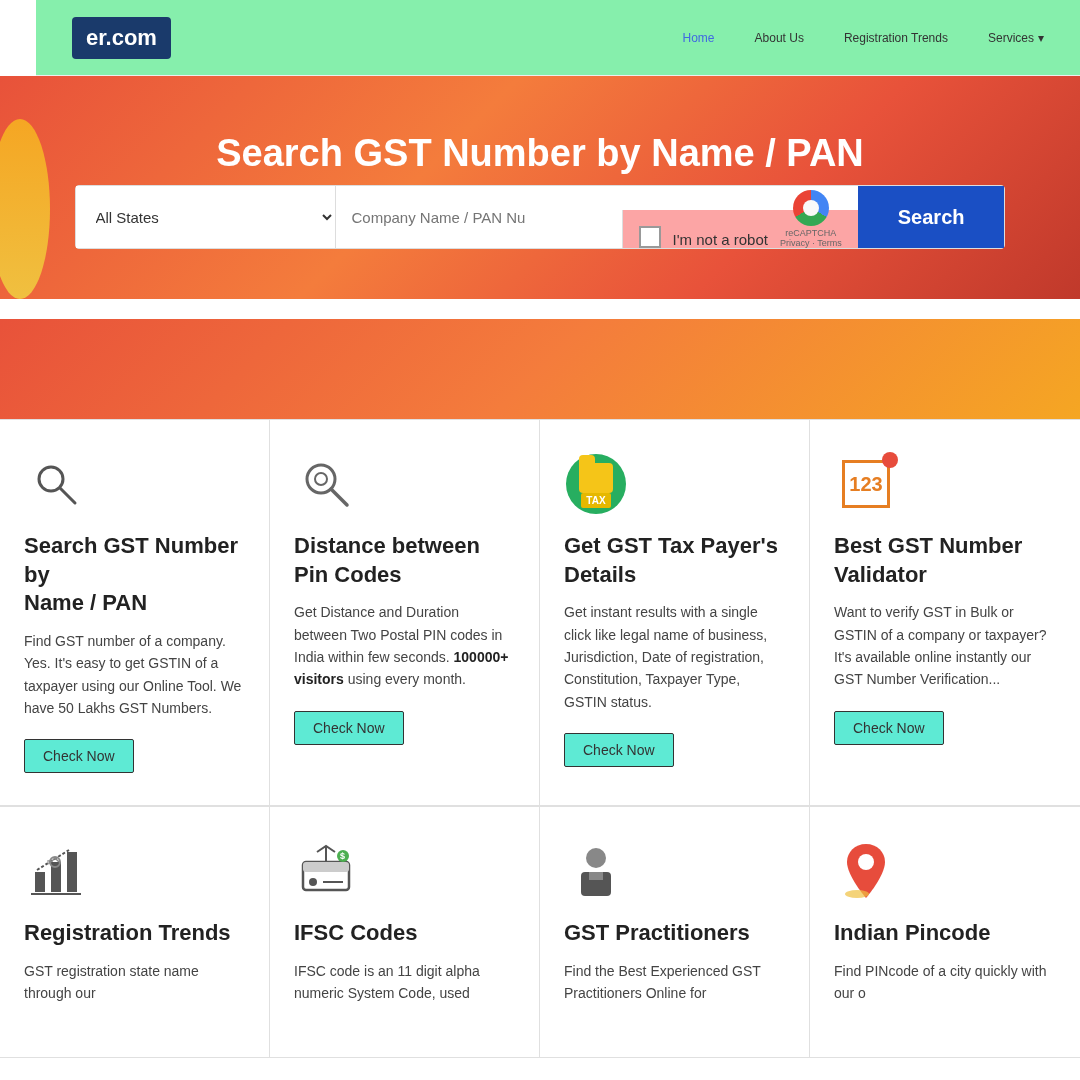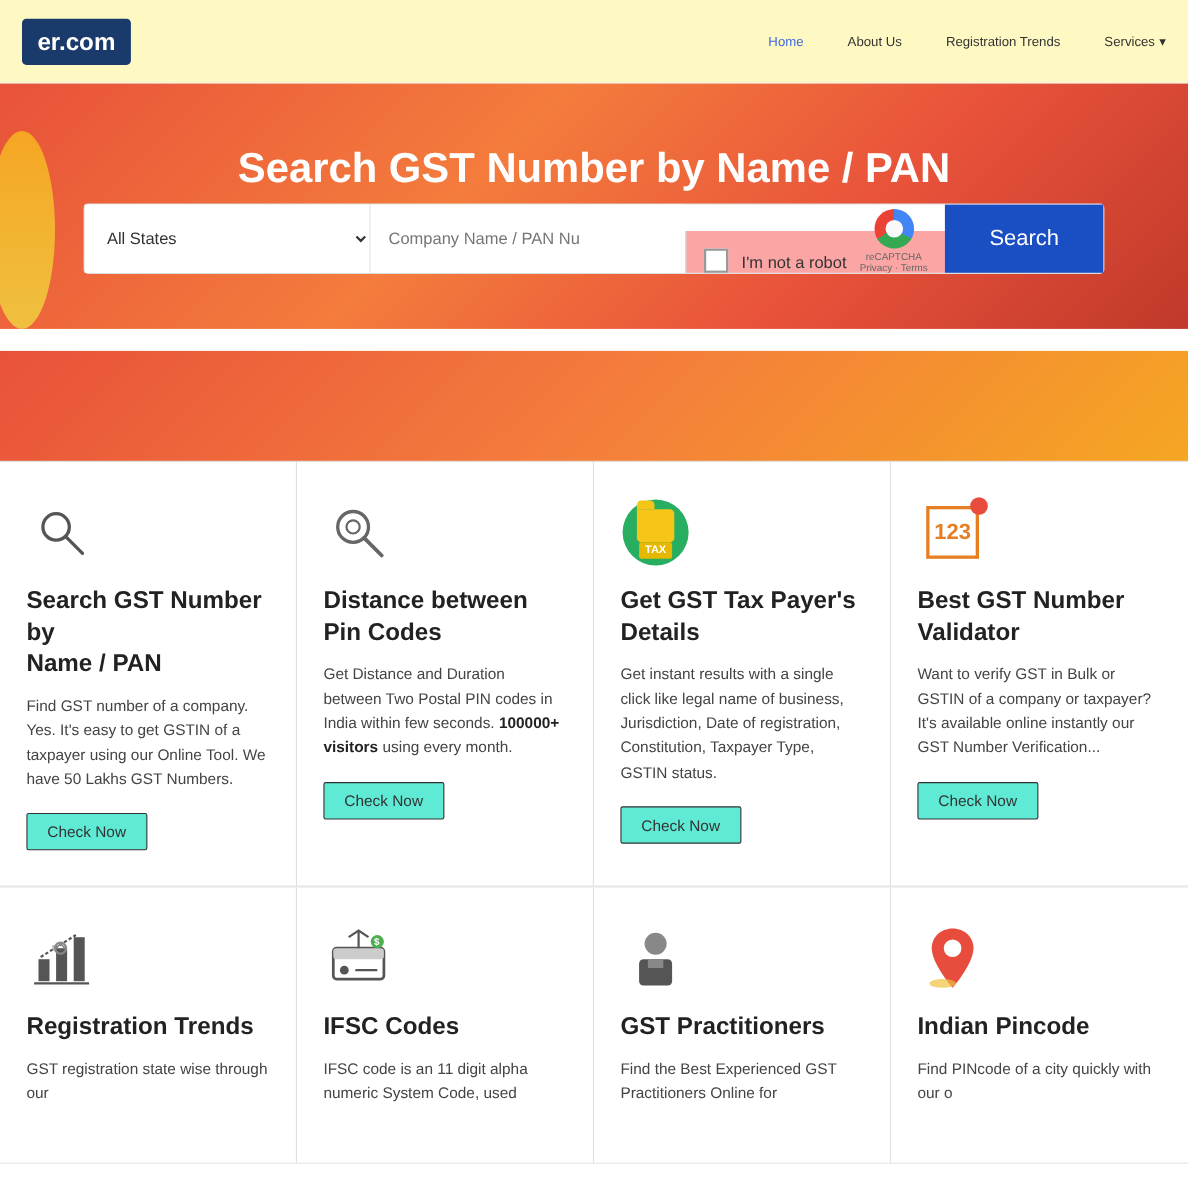--- a/index.html
+++ b/index.html
@@ -2,24 +2,25 @@
 <html><head>
   <meta charset="utf-8">
   <style>
     * { box-sizing: border-box; margin: 0; padding: 0; }
     body { font-family: Arial, sans-serif; background: #fff; width: 1080px; overflow-x: hidden; }
 
     
     .navbar {
       display: flex;
       align-items: center;
-      background: #fef9c3;
-      padding: 0 20px;
+      background: #86efac;
+      padding: 0 36px;
       height: 76px;
       border-bottom: 1px solid #eee;
+      margin-left: 36px;
     }
     .navbar-logo {
       background: #1a3a6b;
       color: #fff;
       font-weight: bold;
       font-size: 22px;
       padding: 8px 14px;
       border-radius: 4px;
       margin-right: auto;
     }
@@ -157,21 +158,21 @@
       height: 16px;
       background: #f9f9f9;
       border-radius: 50%;
     }
     .search-btn {
       background: #1a4fc4;
       color: #fff;
       border: none;
       padding: 0 40px;
       font-size: 20px;
-      font-weight: normal;
+      font-weight: bold;
       cursor: pointer;
       white-space: nowrap;
     }
 
     
     .orange-band {
       background: linear-gradient(135deg, #e8523a 0%, #f47c3c 50%, #f5a623 100%);
       height: 100px;
       margin-top: 20px;
     }
@@ -328,21 +329,21 @@
         <rect x="24" y="20" width="10" height="30" fill="#555"></rect>
         <rect x="40" y="10" width="10" height="40" fill="#555"></rect>
         <path d="M4 52 H54" stroke="#555" stroke-width="2"></path>
         <path d="M10 28 L26 18 L42 8" stroke="#555" stroke-width="2" fill="none" stroke-dasharray="3,2"></path>
         <circle cx="28" cy="20" r="5" fill="none" stroke="#888" stroke-width="2"></circle>
         <path d="M24 20 L28 16 L32 20" fill="none" stroke="#888" stroke-width="1.5"></path>
         <text x="20" y="22" font-size="6" fill="#888">$</text>
       </svg>
     </div>
     <h3>Registration Trends</h3>
-    <p>GST registration state wise through our</p>
+    <p>GST registration state name through our</p>
   </div>
 
   <div class="service-card">
     <div class="service-icon">
       <svg width="58" height="58" viewBox="0 0 58 58">
         <rect x="6" y="20" width="46" height="28" rx="3" fill="none" stroke="#555" stroke-width="2.5"></rect>
         <rect x="6" y="20" width="46" height="10" rx="3" fill="#ccc"></rect>
         <circle cx="16" cy="40" r="4" fill="#555"></circle>
         <line x1="26" y1="40" x2="46" y2="40" stroke="#555" stroke-width="2"></line>
         <path d="M20 10 L29 4 L38 10" fill="none" stroke="#555" stroke-width="2"></path>

